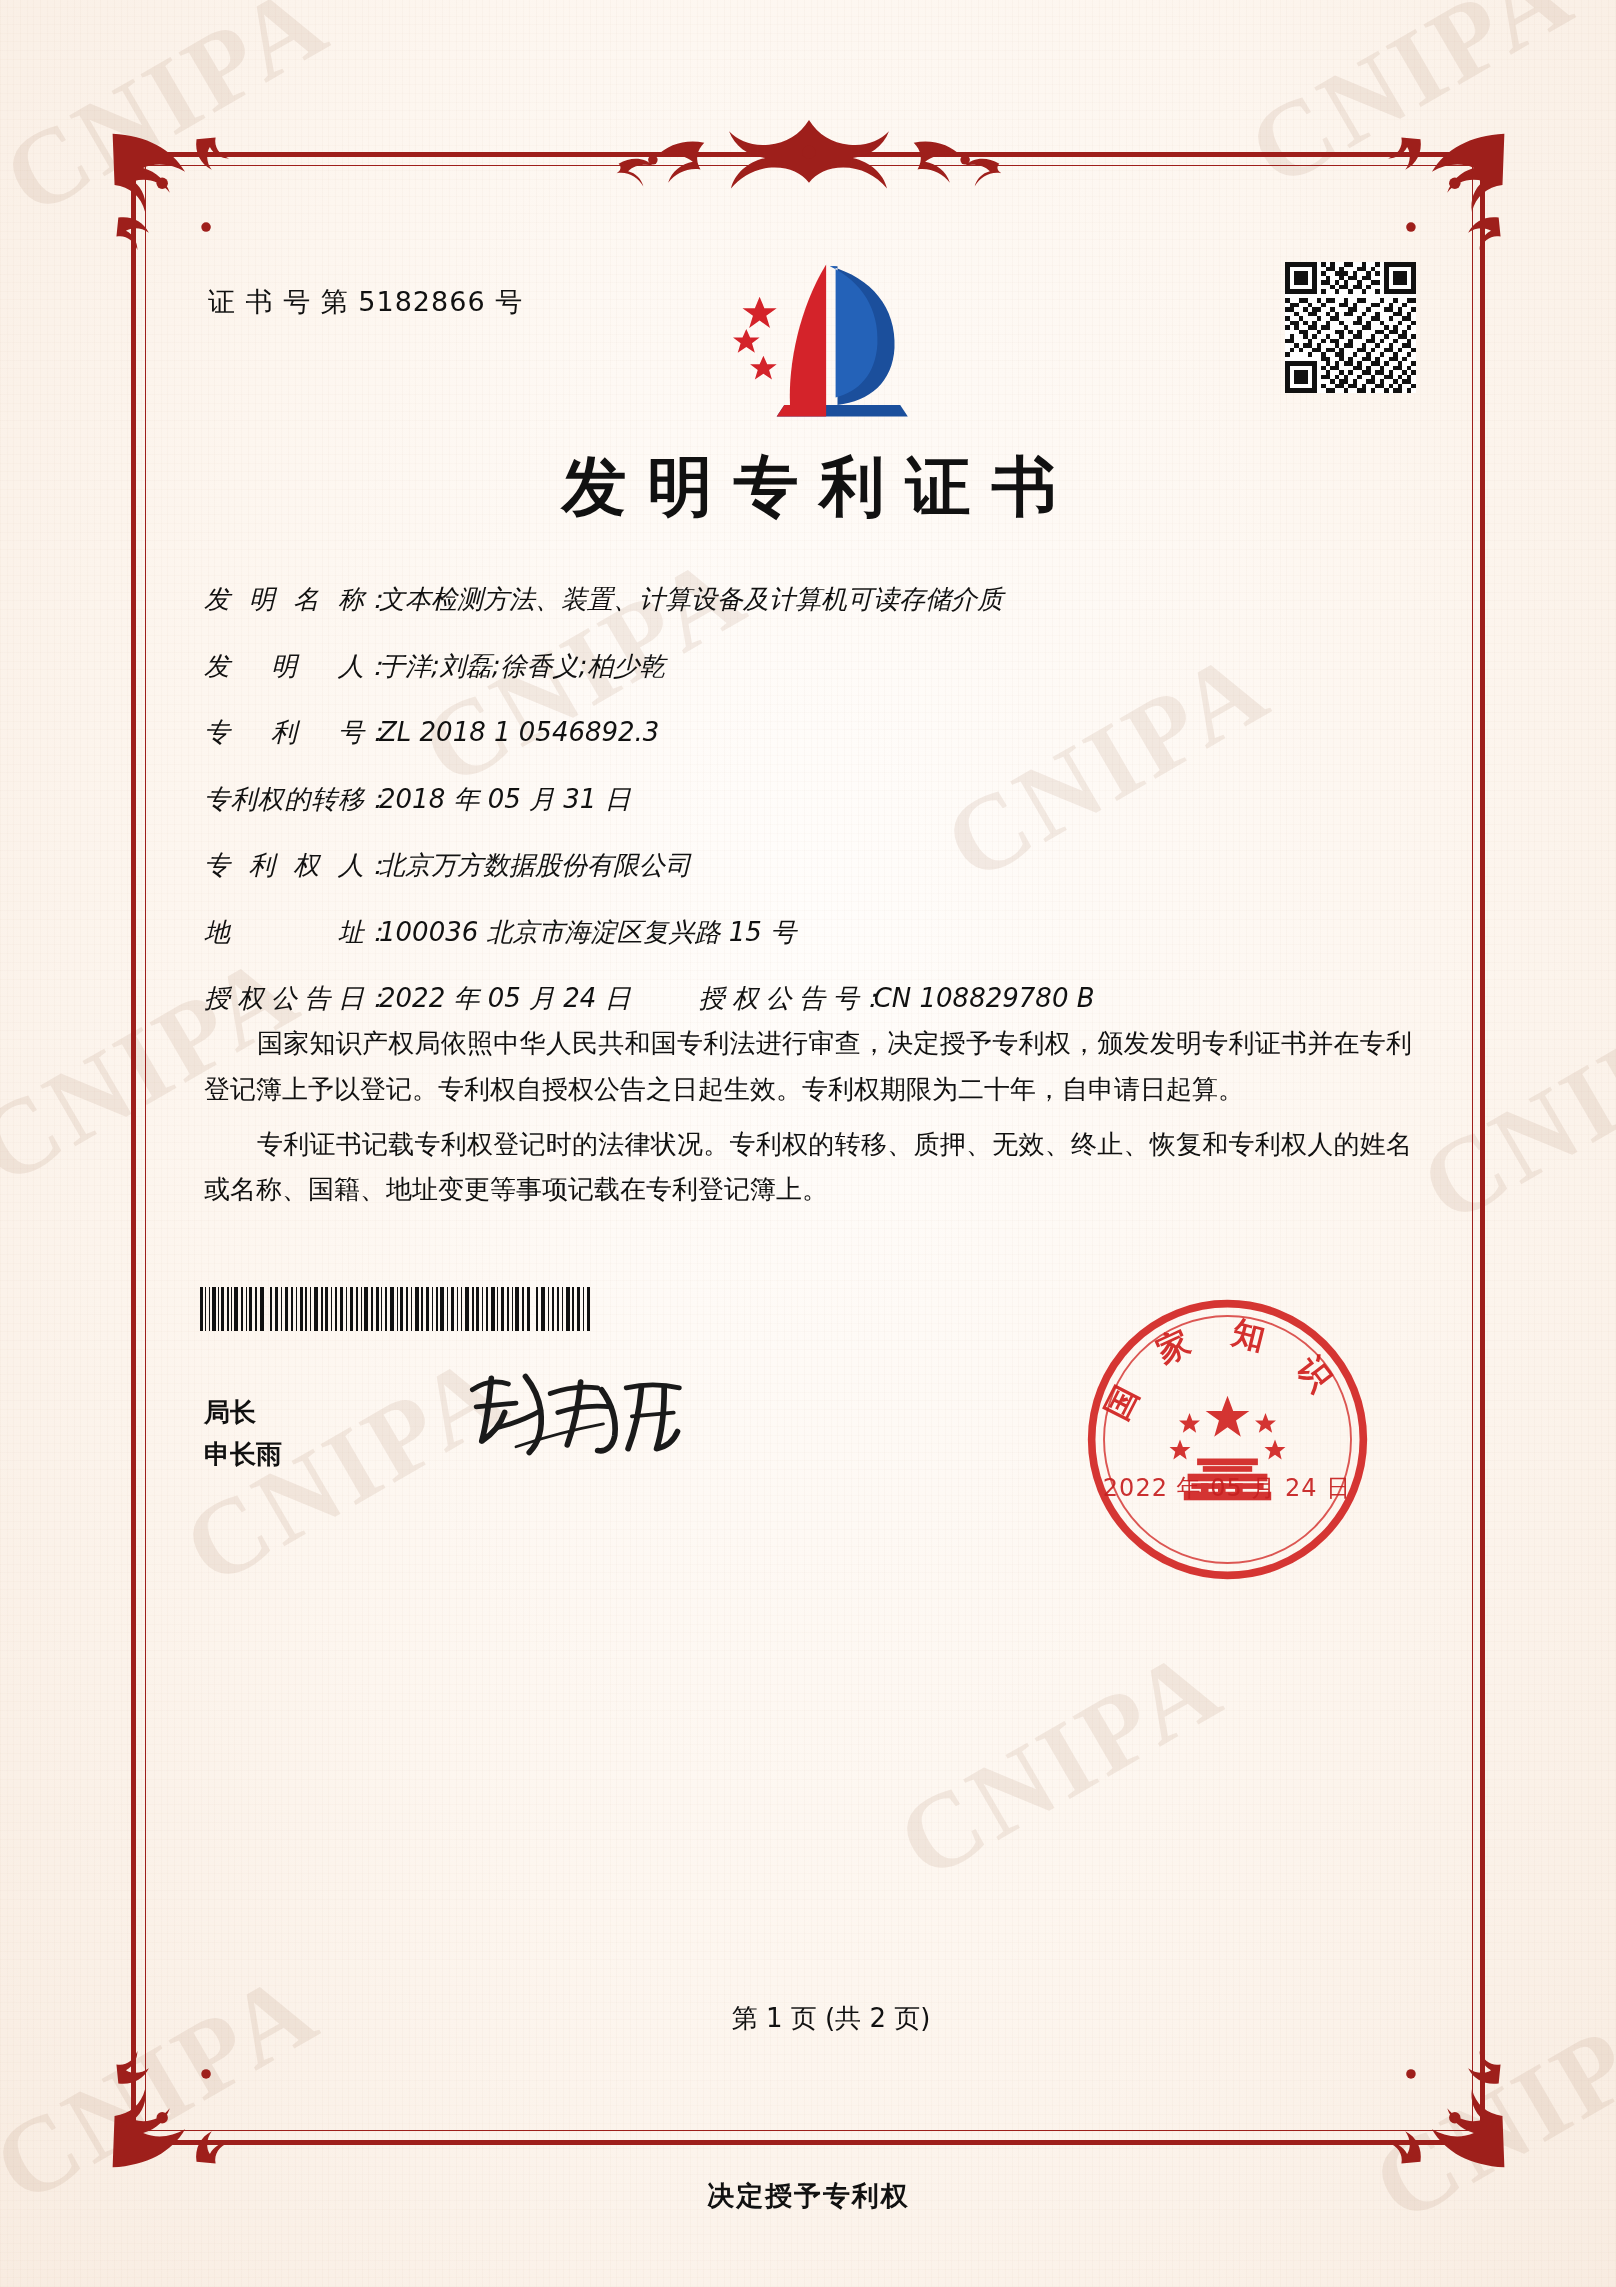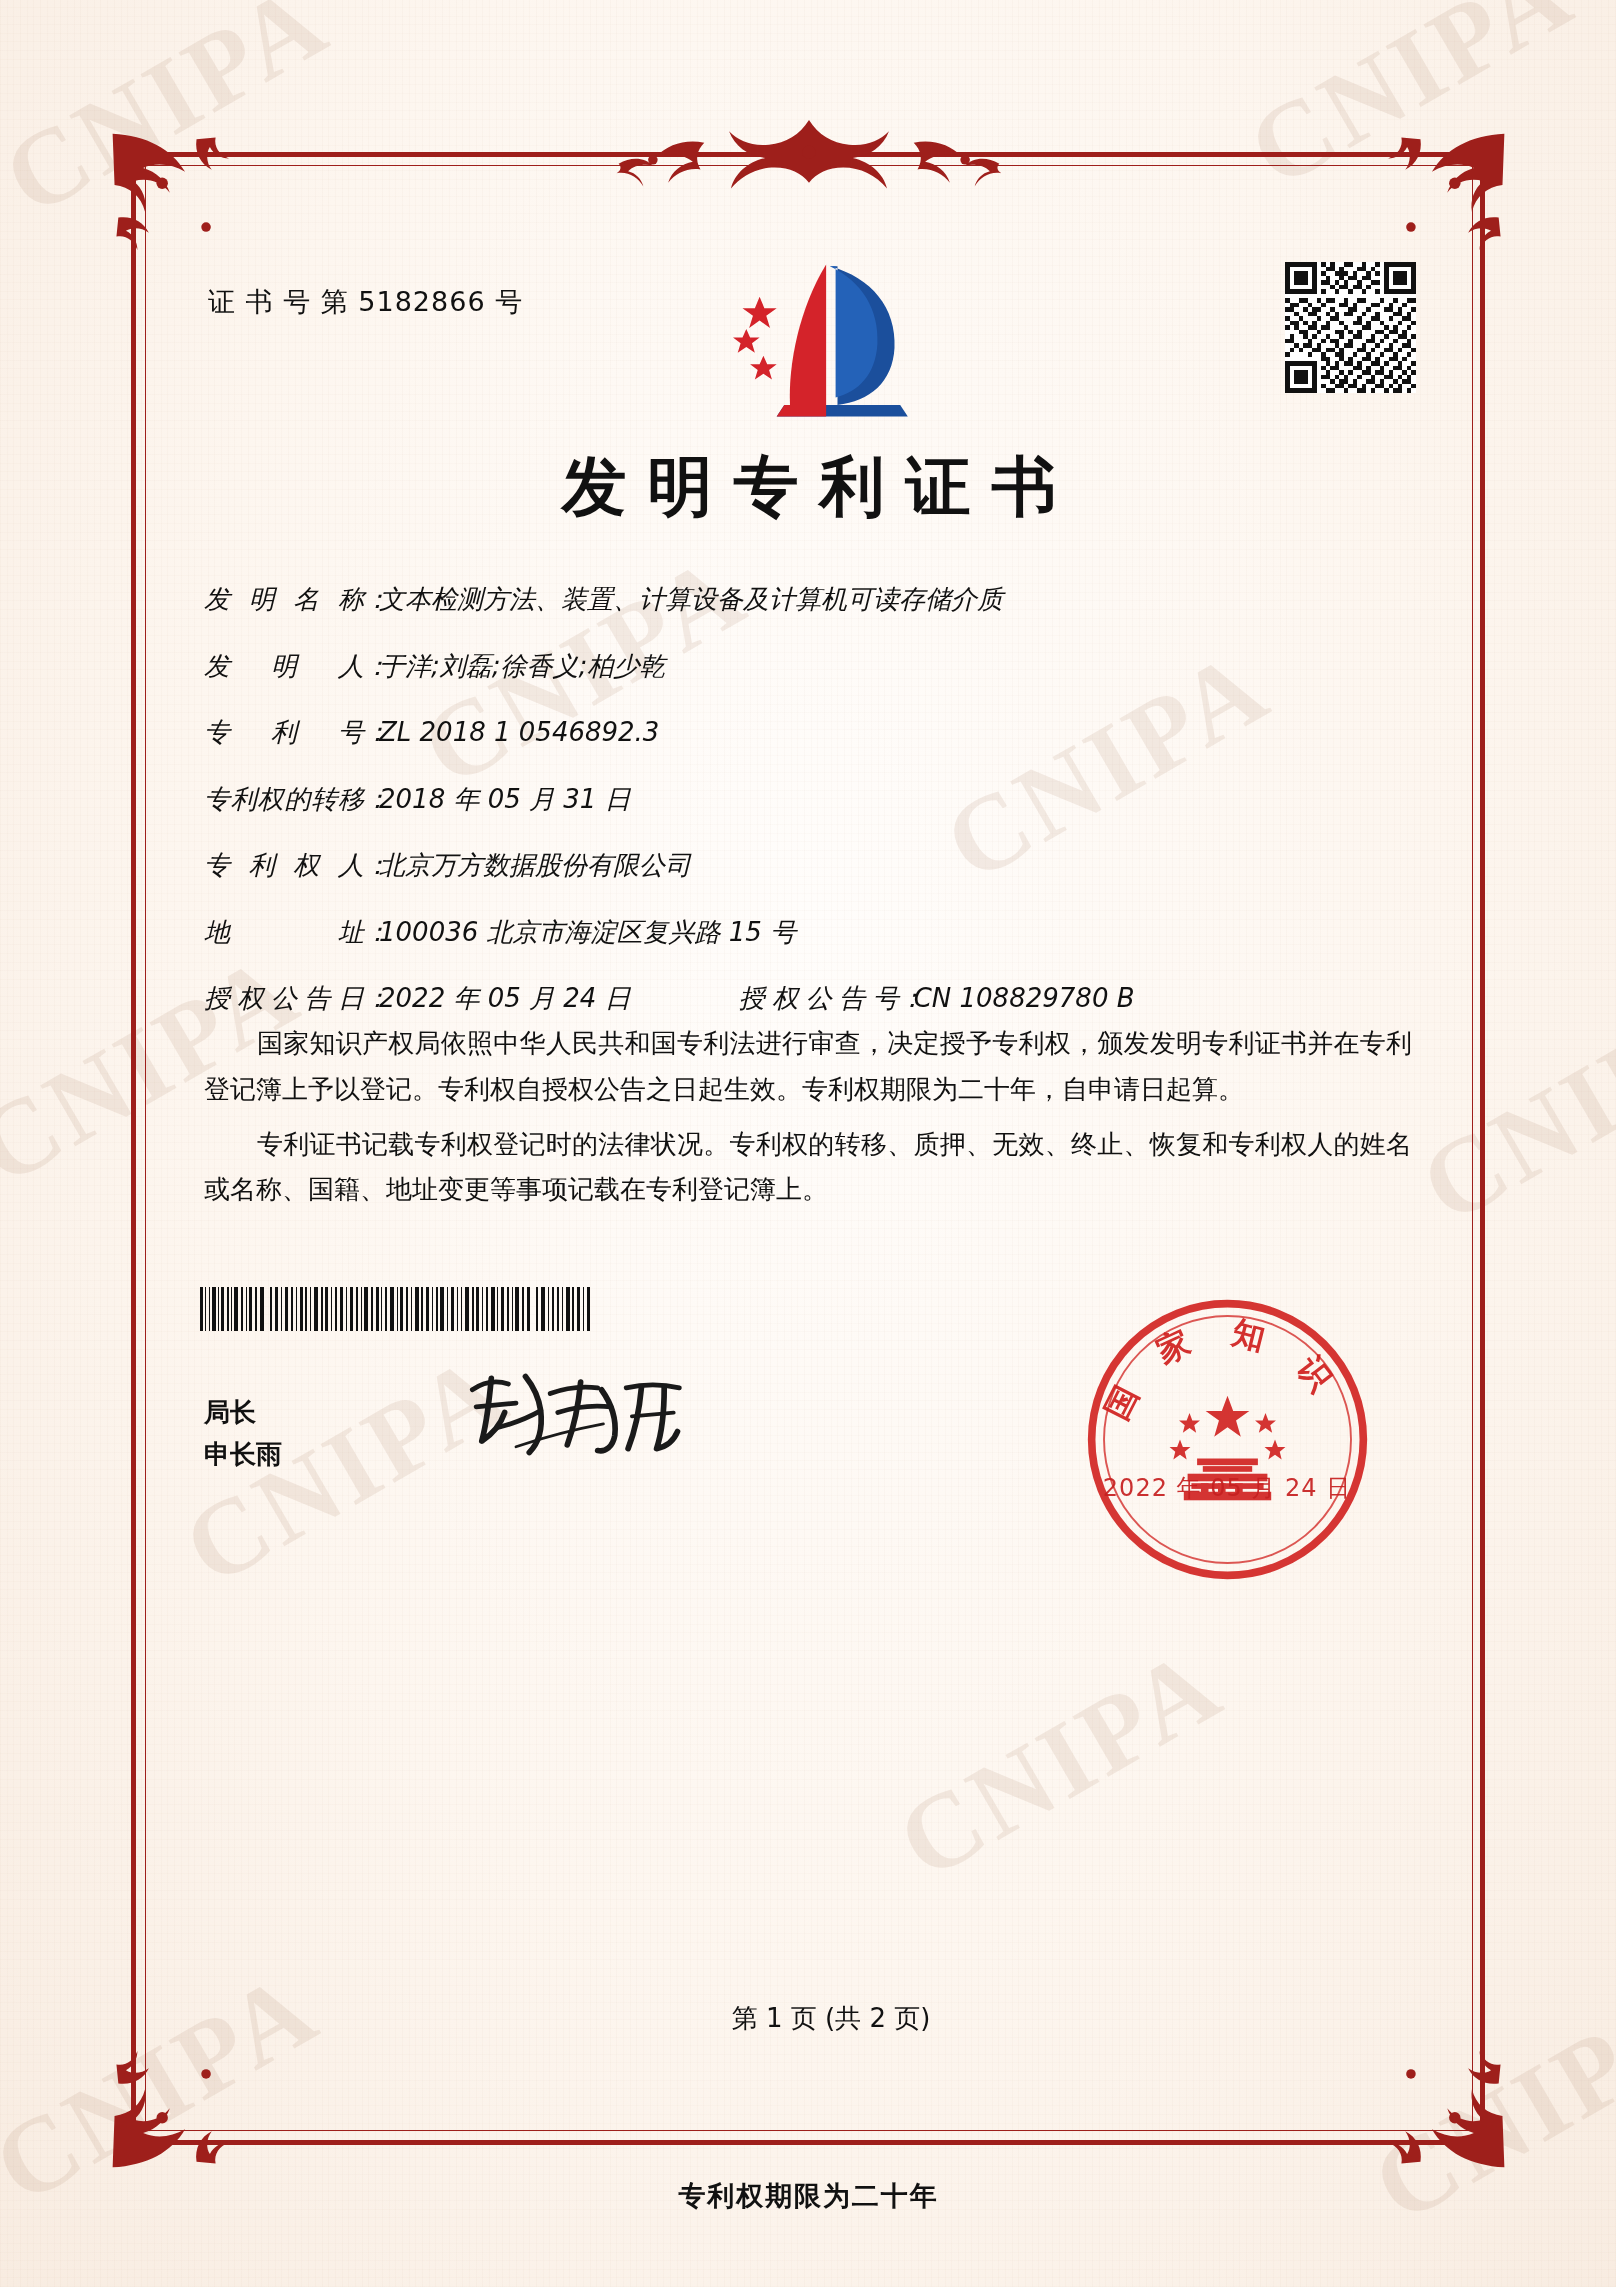--- a/index.html
+++ b/index.html
@@ -169,21 +169,21 @@
   .field-value {
     display: inline-block;
     vertical-align: top;
     max-width: 1008px;
   }
   .field-row.two-col .second-label {
     display: inline-block;
     width: 160px;
     text-align: justify;
     text-align-last: justify;
-    margin-left: 108px;
+    margin-left: 68px;
     vertical-align: top;
   }
 
   .paragraphs {
     position: absolute;
     left: 59px;
     top: 856px;
     width: 1208px;
     font-size: 26px;
     line-height: 1.75;
@@ -777,15 +777,15 @@
           <rect x="158" y="196" width="8" height="10"></rect>
           <rect x="176" y="196" width="8" height="10" opacity="0"></rect>
         </g>
       </svg>
     </div>
     <div class="seal-date">2022 年 05 月 24 日</div>
 
     <div class="page-number">第 1 页 (共 2 页)</div>
   </div>
 
-  <div class="footer-note">专利权期限为二十年</div>
+  <div class="footer-note">决定授予专利权</div>
 </div>
 
 
 </body></html>

